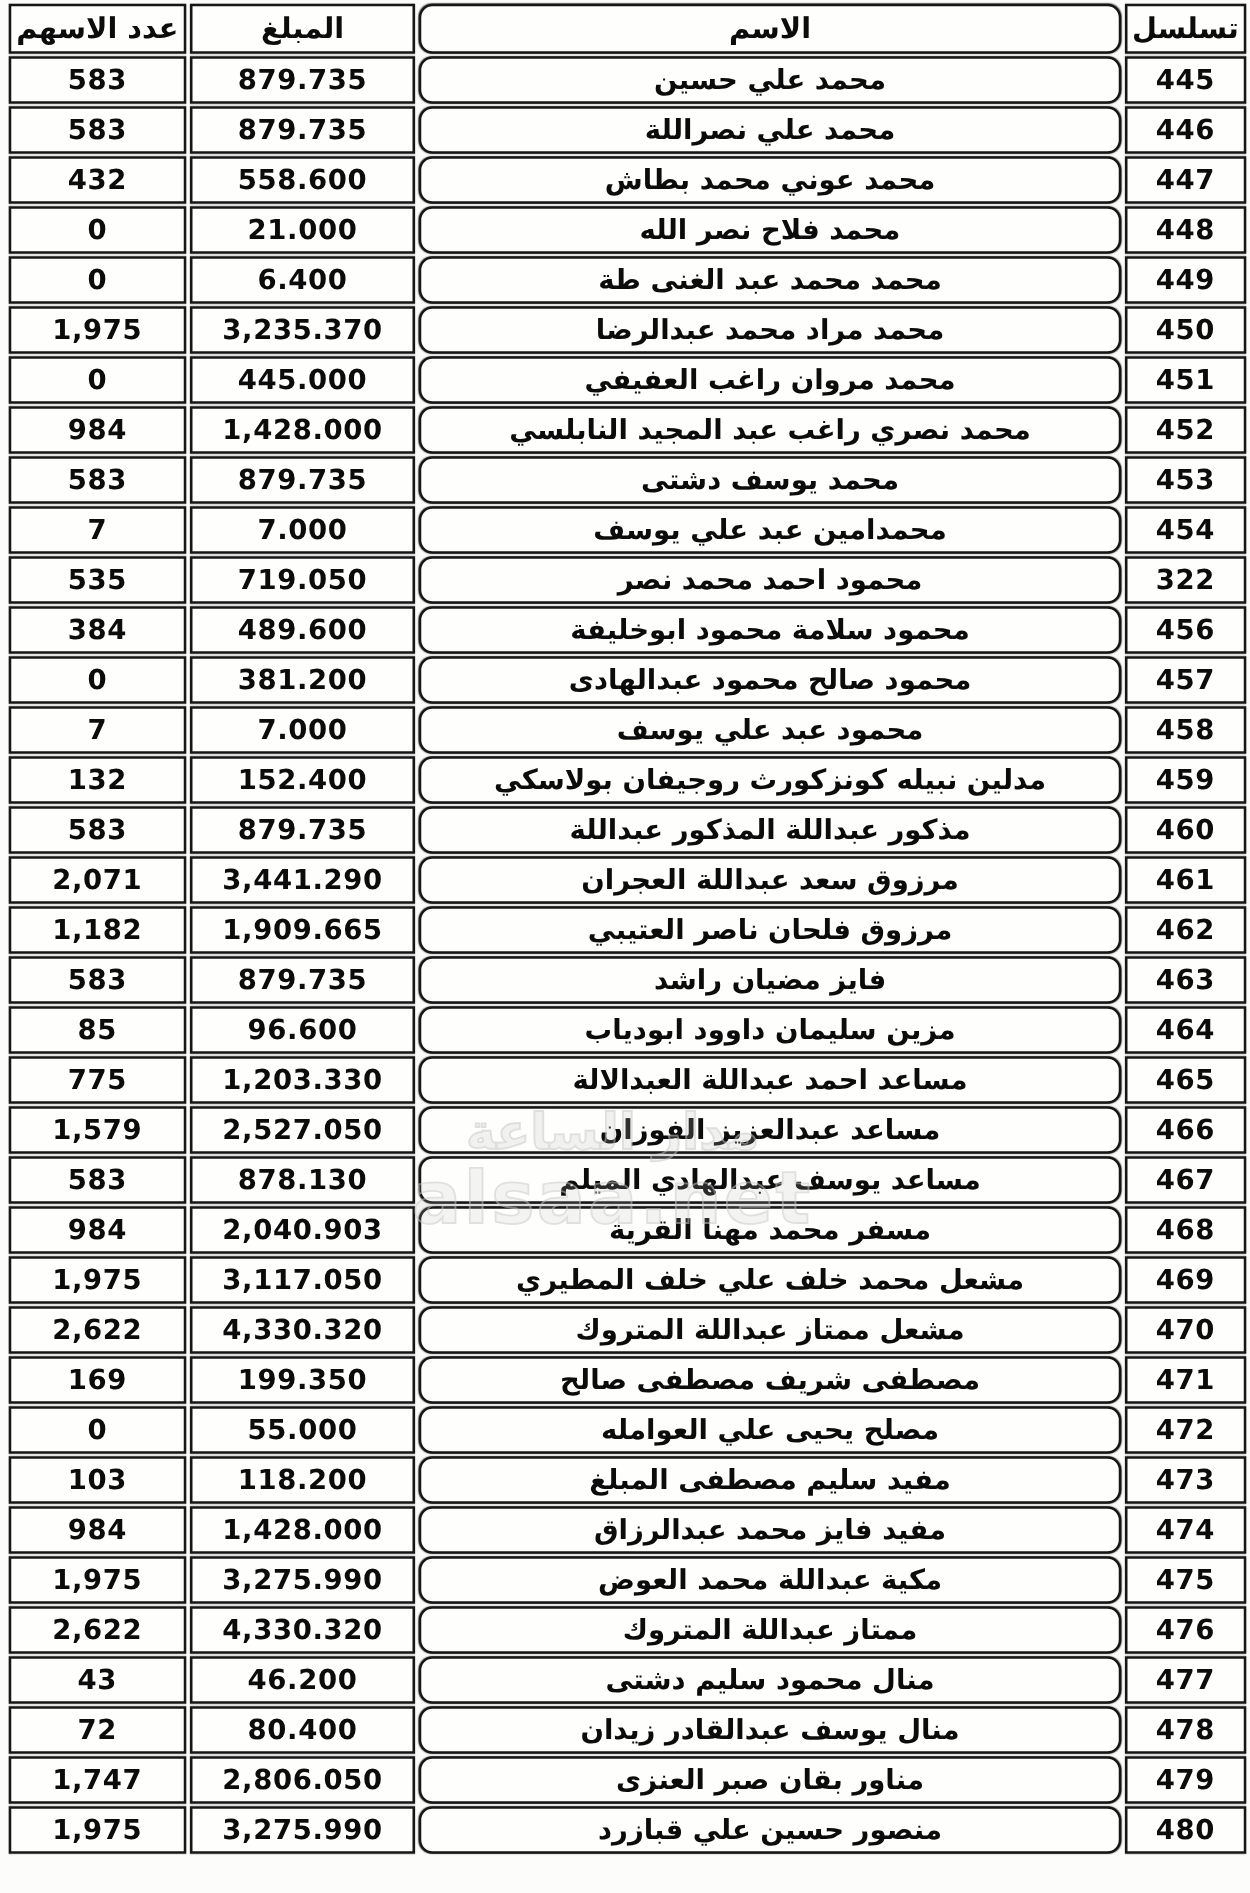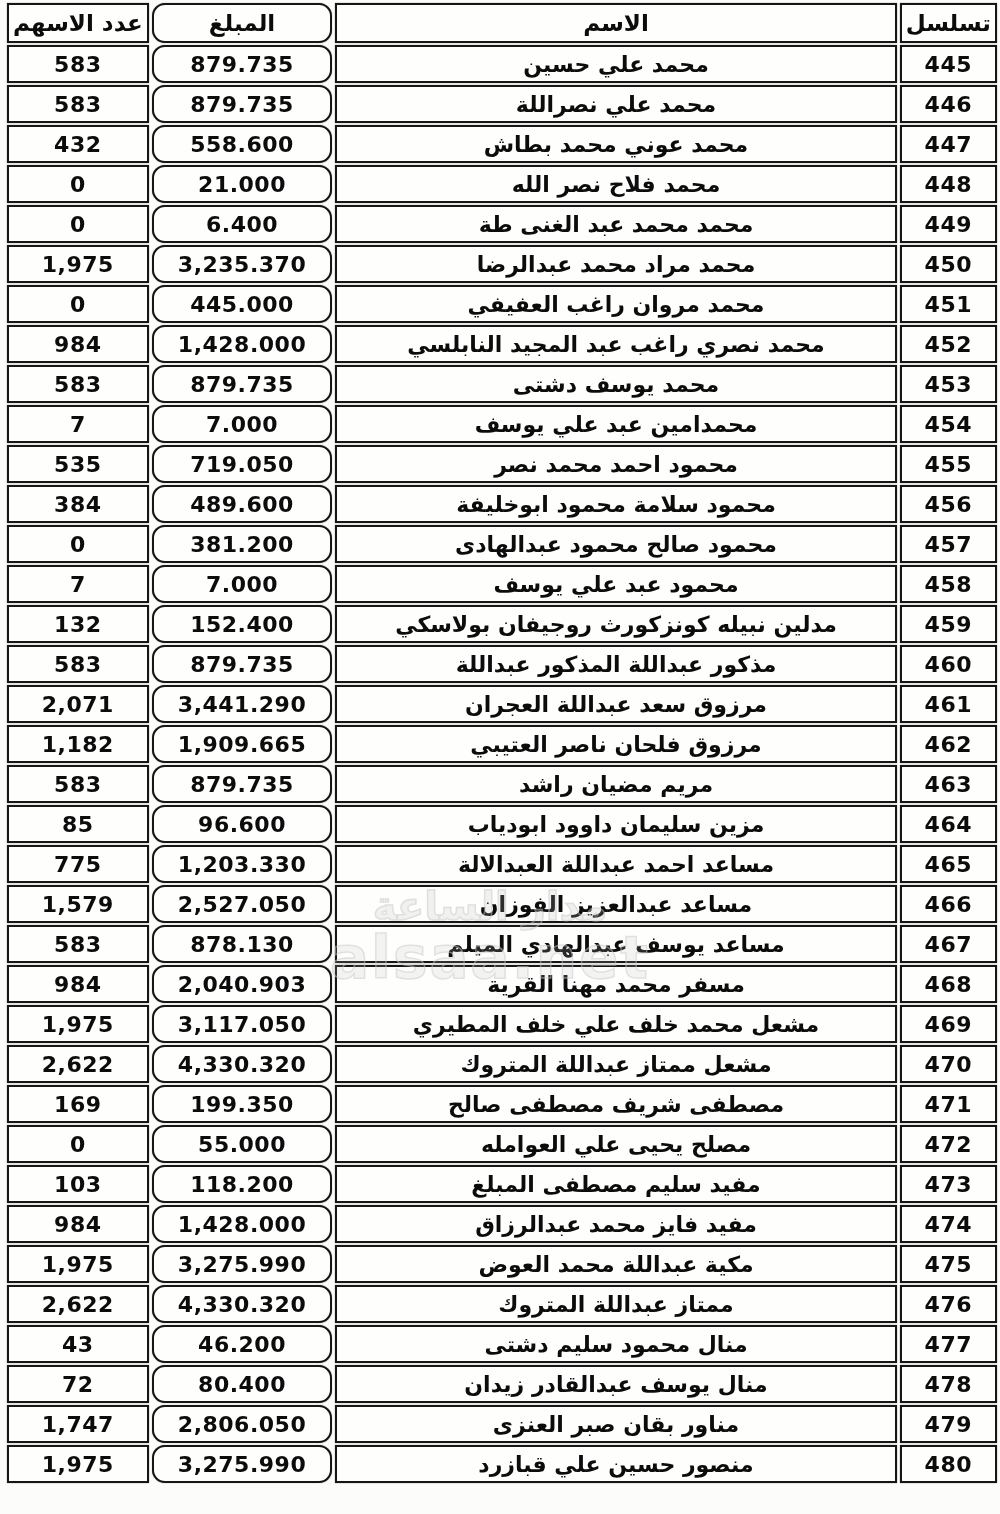--- a/index.html
+++ b/index.html
@@ -40,22 +40,22 @@
   }
   table.grid th {
     height: 36px;
     font-size: 23px;
   }
   table.grid td {
     height: 34px;
     font-size: 22px;
   }
   .col-serial { width: 78px; }
-  .col-name   { width: 558px; }
-  .col-amount { width: 172px; border-radius: 13px; }
+  .col-name   { width: 558px; border-radius: 11px; }
+  .col-amount { width: 172px; }
   .col-shares { width: 120px; }
   td.num {
     font-family: "DejaVu Sans", sans-serif;
     letter-spacing: 0.5px;
   }
   .watermark {
     position: absolute;
     left: 310px;
     top: 884px;
     width: 360px;
@@ -160,21 +160,21 @@
   </tr>
 
   <tr>
     <td class="col-serial num">454</td>
     <td class="col-name">محمدامين عبد علي يوسف</td>
     <td class="col-amount num">7.000</td>
     <td class="col-shares num">7</td>
   </tr>
 
   <tr>
-    <td class="col-serial num">455</td>
+    <td class="col-serial num">322</td>
     <td class="col-name">محمود احمد محمد نصر</td>
     <td class="col-amount num">719.050</td>
     <td class="col-shares num">535</td>
   </tr>
 
   <tr>
     <td class="col-serial num">456</td>
     <td class="col-name">محمود سلامة محمود ابوخليفة</td>
     <td class="col-amount num">489.600</td>
     <td class="col-shares num">384</td>
@@ -217,21 +217,21 @@
 
   <tr>
     <td class="col-serial num">462</td>
     <td class="col-name">مرزوق فلحان ناصر العتيبي</td>
     <td class="col-amount num">1,909.665</td>
     <td class="col-shares num">1,182</td>
   </tr>
 
   <tr>
     <td class="col-serial num">463</td>
-    <td class="col-name">مريم مضيان راشد</td>
+    <td class="col-name">فايز مضيان راشد</td>
     <td class="col-amount num">879.735</td>
     <td class="col-shares num">583</td>
   </tr>
 
   <tr>
     <td class="col-serial num">464</td>
     <td class="col-name">مزين سليمان داوود ابودياب</td>
     <td class="col-amount num">96.600</td>
     <td class="col-shares num">85</td>
   </tr>

